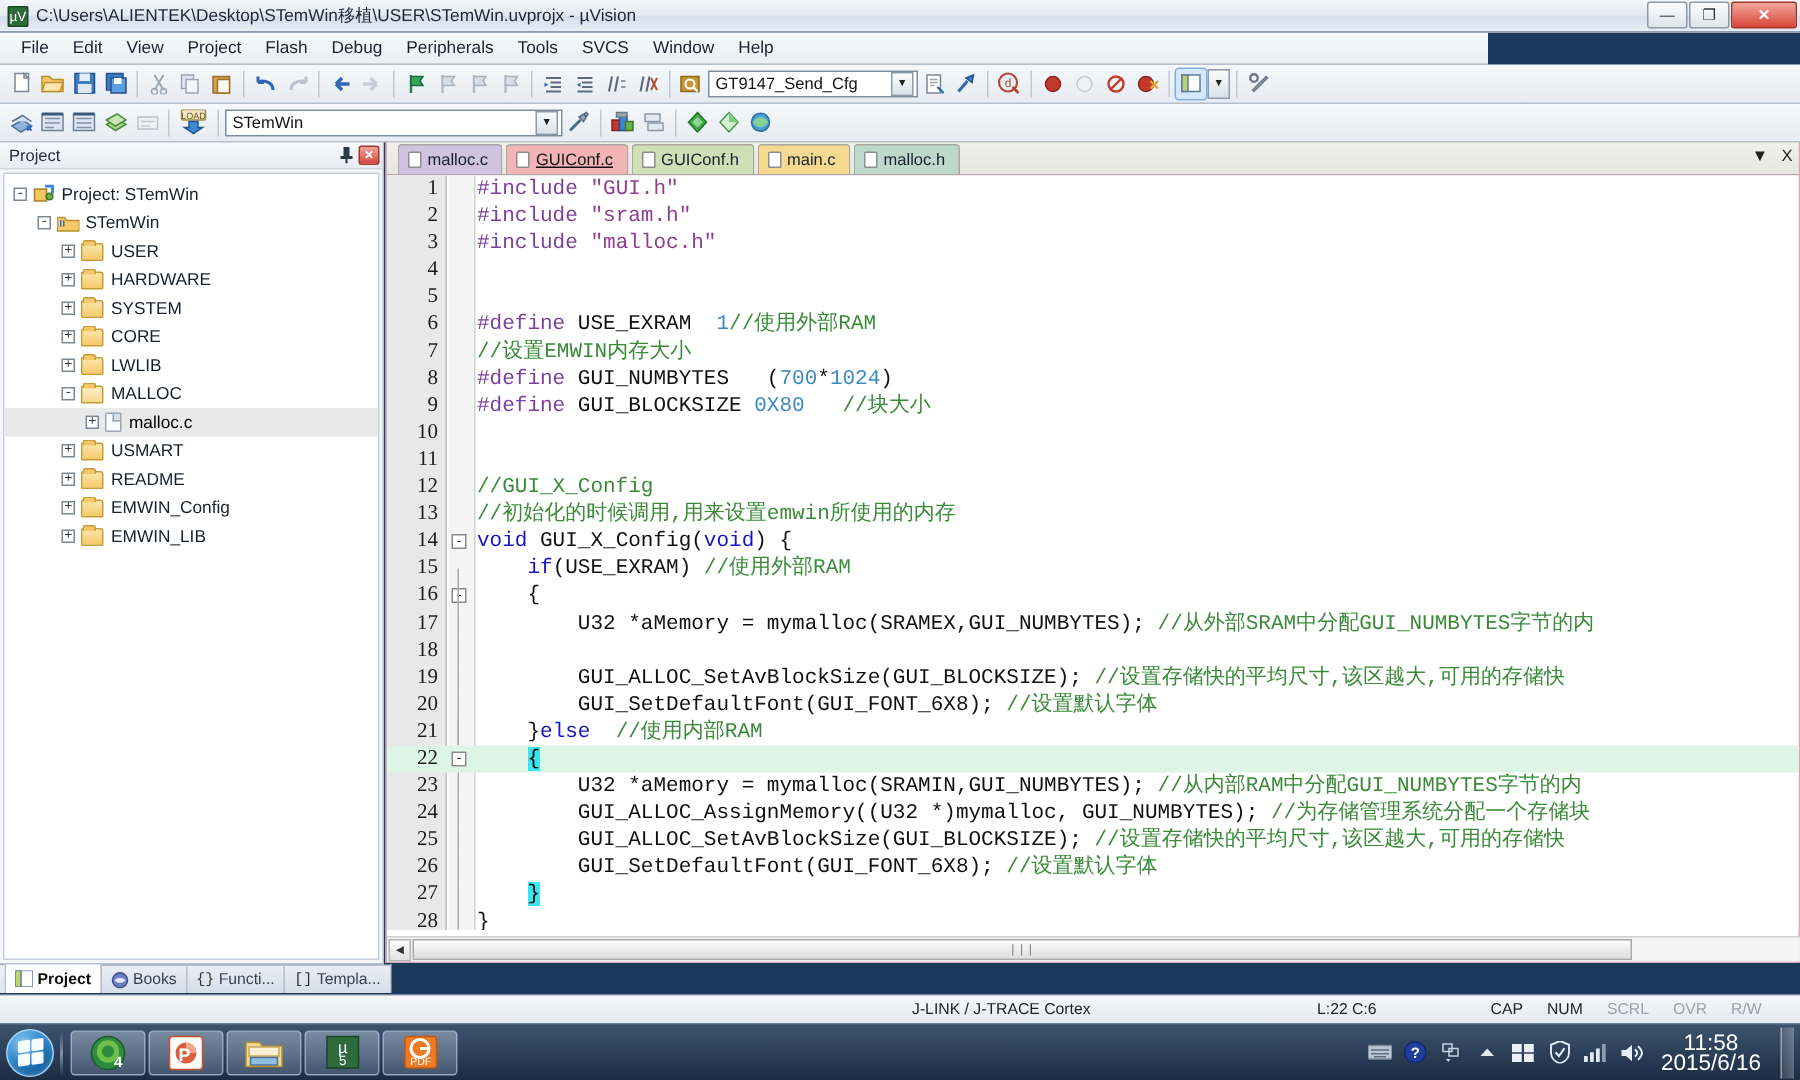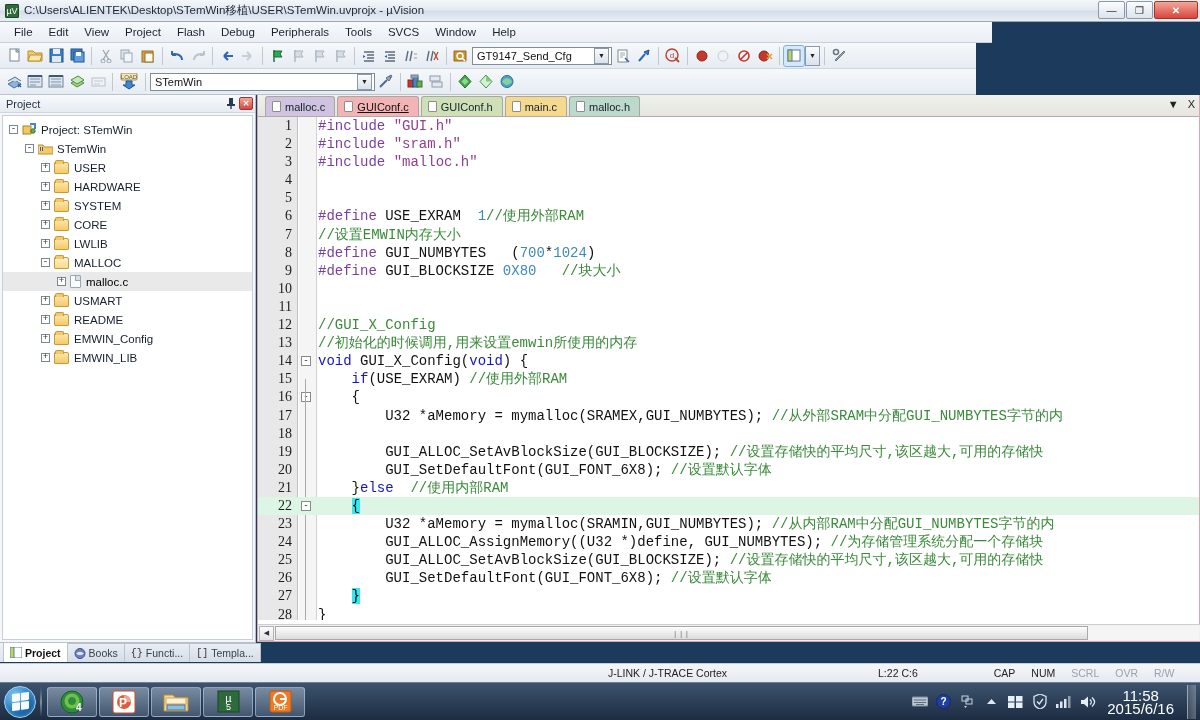--- a/index.html
+++ b/index.html
@@ -36,21 +36,21 @@
   .menubar{
     position:absolute; left:0; top:22px; width:992px; height:21px;
     background:linear-gradient(to bottom,#f7f9fb,#eaeff5);
     border-bottom:1px solid #c8d0da;
     display:flex; align-items:center; padding-left:6px;
   }
   .menu-item{ font-size:11.5px; color:#1a2330; padding:2px 8px; white-space:nowrap; }
 
   
   .toolbar{
-    position:absolute; left:0; width:976px; height:26px;
+    position:absolute; left:0; width:1200px; height:26px;
     background:linear-gradient(to bottom,#f6f8fa,#e6ecf3);
     border-bottom:1px solid #cdd5df;
     display:flex; align-items:center; padding-left:4px; gap:1px;
   }
   .toolbar.row1{ top:43px; }
   .toolbar.row2{ top:69px; border-bottom:1px solid #b9c2cd; }
   .tbtn{
     width:20px;height:20px;border-radius:2px;
     display:flex;align-items:center;justify-content:center;
     font-size:11px; position:relative;
@@ -721,21 +721,21 @@
           <div class="ln"><span class="num">14</span><span class="fold">-</span><span class="code"><span class="k">void</span><span class="txt"> GUI_X_Config(</span><span class="k">void</span><span class="txt">) {</span></span></div>
           <div class="ln"><span class="num">15</span><span class="vbar halfb"></span><span class="code"><span class="txt">    </span><span class="k">if</span><span class="txt">(USE_EXRAM) </span><span class="cm">//使用外部RAM</span></span></div>
           <div class="ln"><span class="num">16</span><span class="fold">-</span><span class="vbar"></span><span class="code"><span class="txt">    {</span></span></div>
           <div class="ln"><span class="num">17</span><span class="vbar"></span><span class="code"><span class="txt">        U32 *aMemory = mymalloc(SRAMEX,GUI_NUMBYTES); </span><span class="cm">//从外部SRAM中分配GUI_NUMBYTES字节的内</span></span></div>
           <div class="ln"><span class="num">18</span><span class="vbar"></span></div>
           <div class="ln"><span class="num">19</span><span class="vbar"></span><span class="code"><span class="txt">        GUI_ALLOC_SetAvBlockSize(GUI_BLOCKSIZE); </span><span class="cm">//设置存储快的平均尺寸,该区越大,可用的存储快</span></span></div>
           <div class="ln"><span class="num">20</span><span class="vbar"></span><span class="code"><span class="txt">        GUI_SetDefaultFont(GUI_FONT_6X8); </span><span class="cm">//设置默认字体</span></span></div>
           <div class="ln"><span class="num">21</span><span class="vbar"></span><span class="vbar"></span><span class="code"><span class="txt">    }</span><span class="k">else</span><span class="txt">  </span><span class="cm">//使用内部RAM</span></span></div>
           <div class="ln hl"><span class="num">22</span><span class="fold">-</span><span class="code"><span class="txt">    </span><span class="sel">{</span></span></div>
           <div class="ln"><span class="num">23</span><span class="vbar"></span><span class="code"><span class="txt">        U32 *aMemory = mymalloc(SRAMIN,GUI_NUMBYTES); </span><span class="cm">//从内部RAM中分配GUI_NUMBYTES字节的内</span></span></div>
-          <div class="ln"><span class="num">24</span><span class="vbar"></span><span class="code"><span class="txt">        GUI_ALLOC_AssignMemory((U32 *)define, GUI_NUMBYTES); </span><span class="cm">//为存储管理系统分配一个存储块</span></span></div>
+          <div class="ln"><span class="num">24</span><span class="vbar"></span><span class="code"><span class="txt">        GUI_ALLOC_AssignMemory((U32 *)mymalloc, GUI_NUMBYTES); </span><span class="cm">//为存储管理系统分配一个存储块</span></span></div>
           <div class="ln"><span class="num">25</span><span class="vbar"></span><span class="code"><span class="txt">        GUI_ALLOC_SetAvBlockSize(GUI_BLOCKSIZE); </span><span class="cm">//设置存储快的平均尺寸,该区越大,可用的存储快</span></span></div>
           <div class="ln"><span class="num">26</span><span class="vbar"></span><span class="code"><span class="txt">        GUI_SetDefaultFont(GUI_FONT_6X8); </span><span class="cm">//设置默认字体</span></span></div>
           <div class="ln"><span class="num">27</span><span class="vbar"></span><span class="code"><span class="txt">    </span><span class="sel">}</span></span></div>
           <div class="ln"><span class="num">28</span><span class="vbar"></span><span class="code"><span class="txt">}</span></span></div>
         </div>
     </div>
 
     <div class="hscroll">
       <div class="hs-arrow">◀</div>
       <div class="hs-track">

